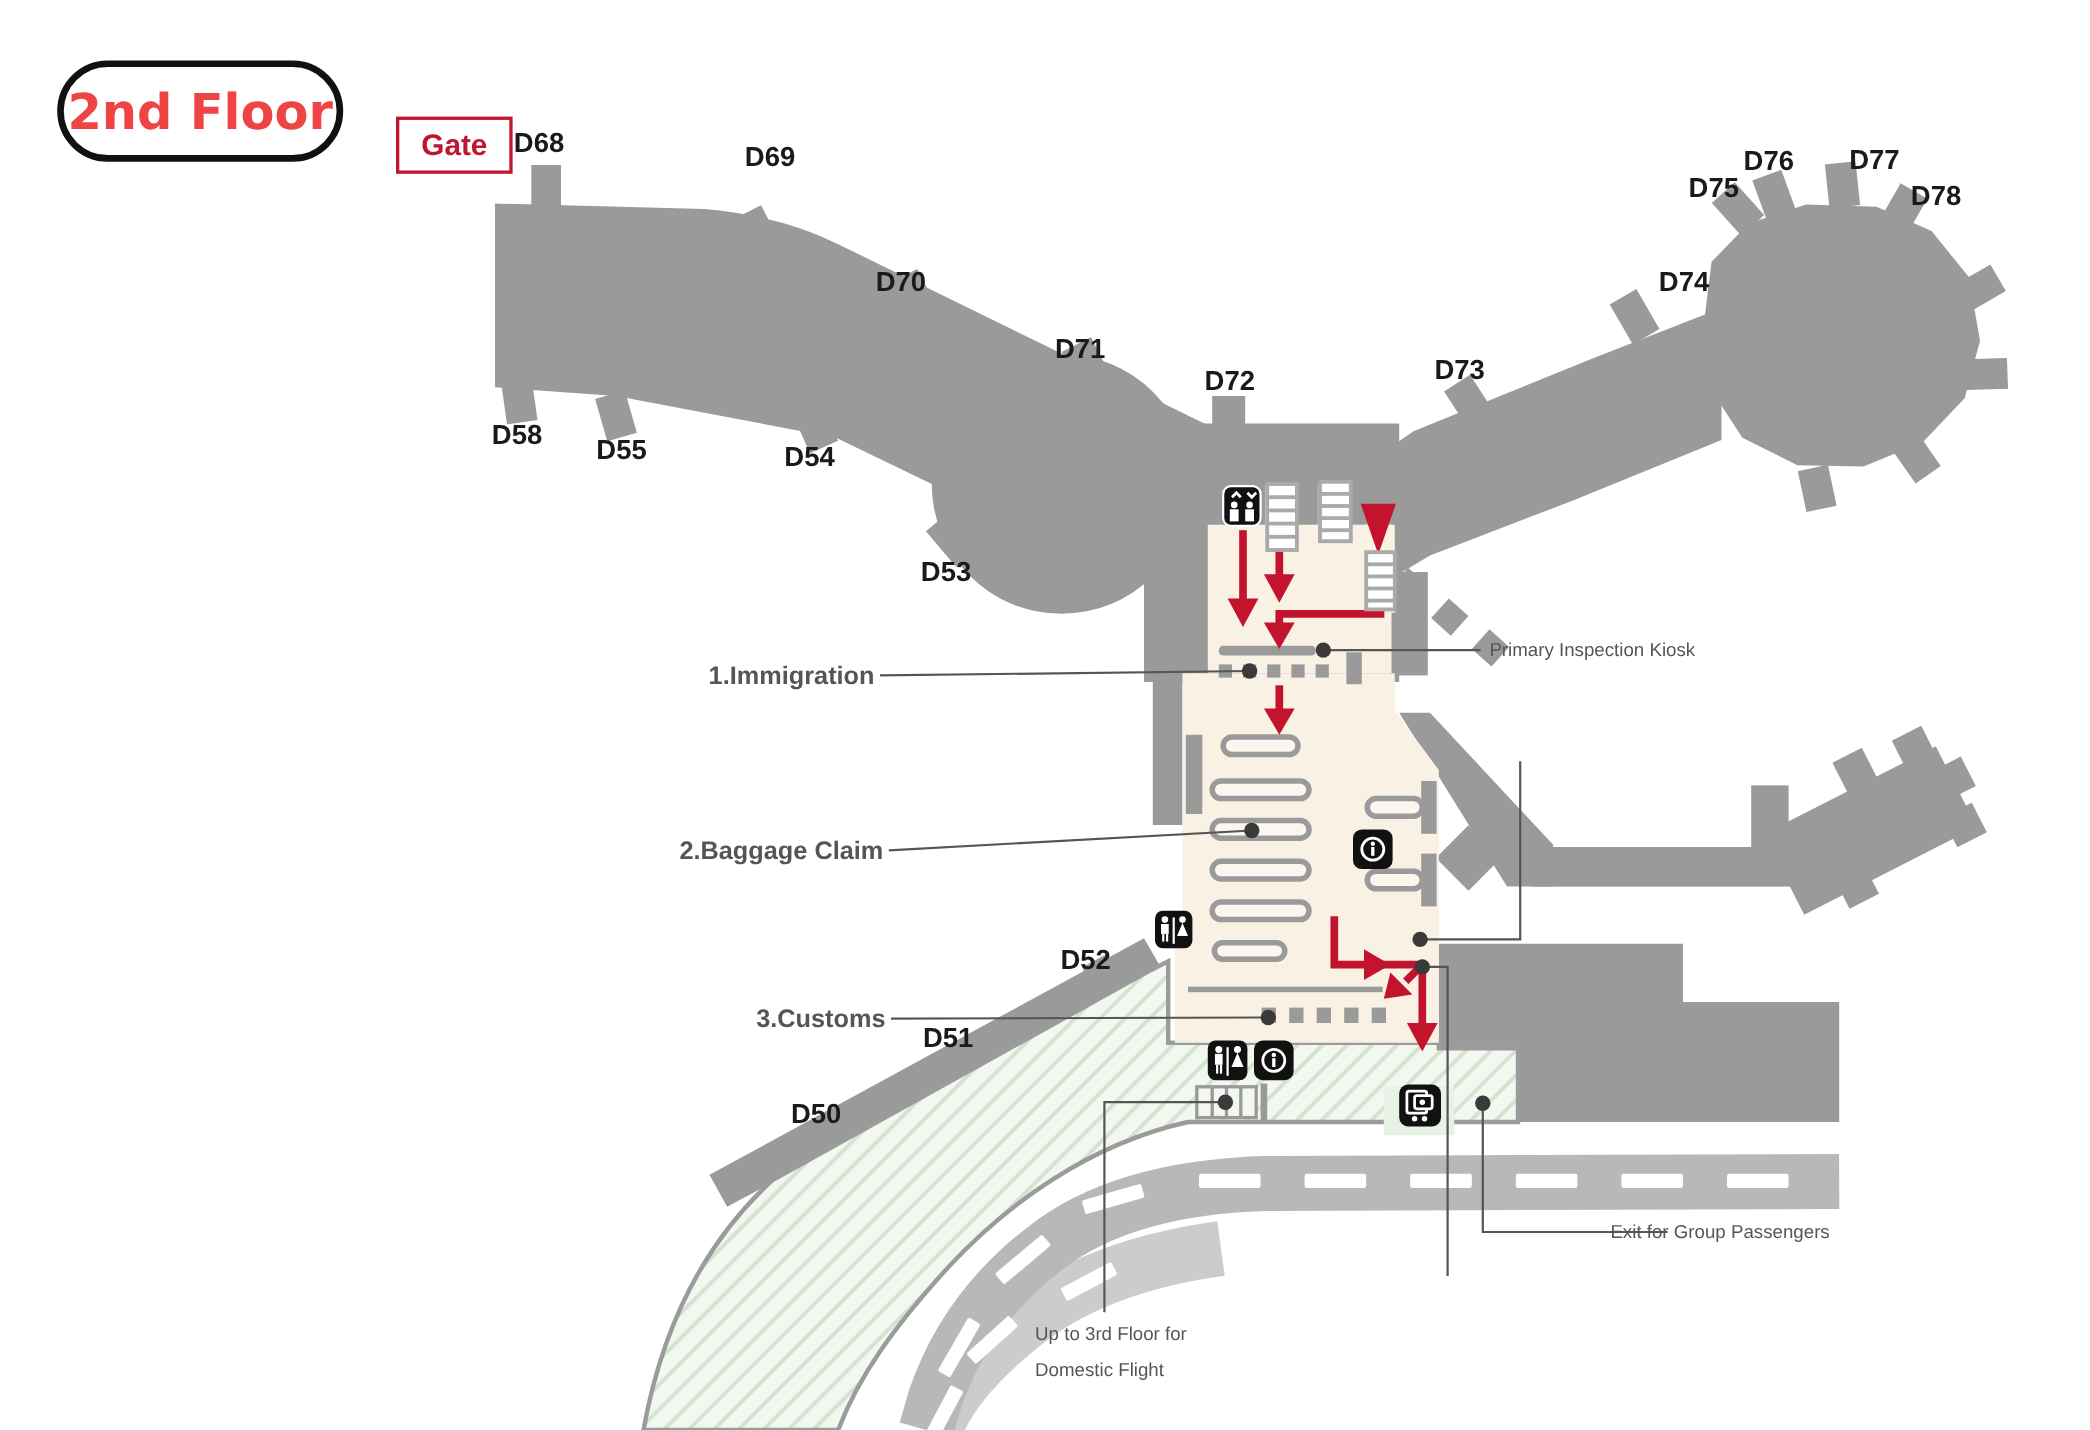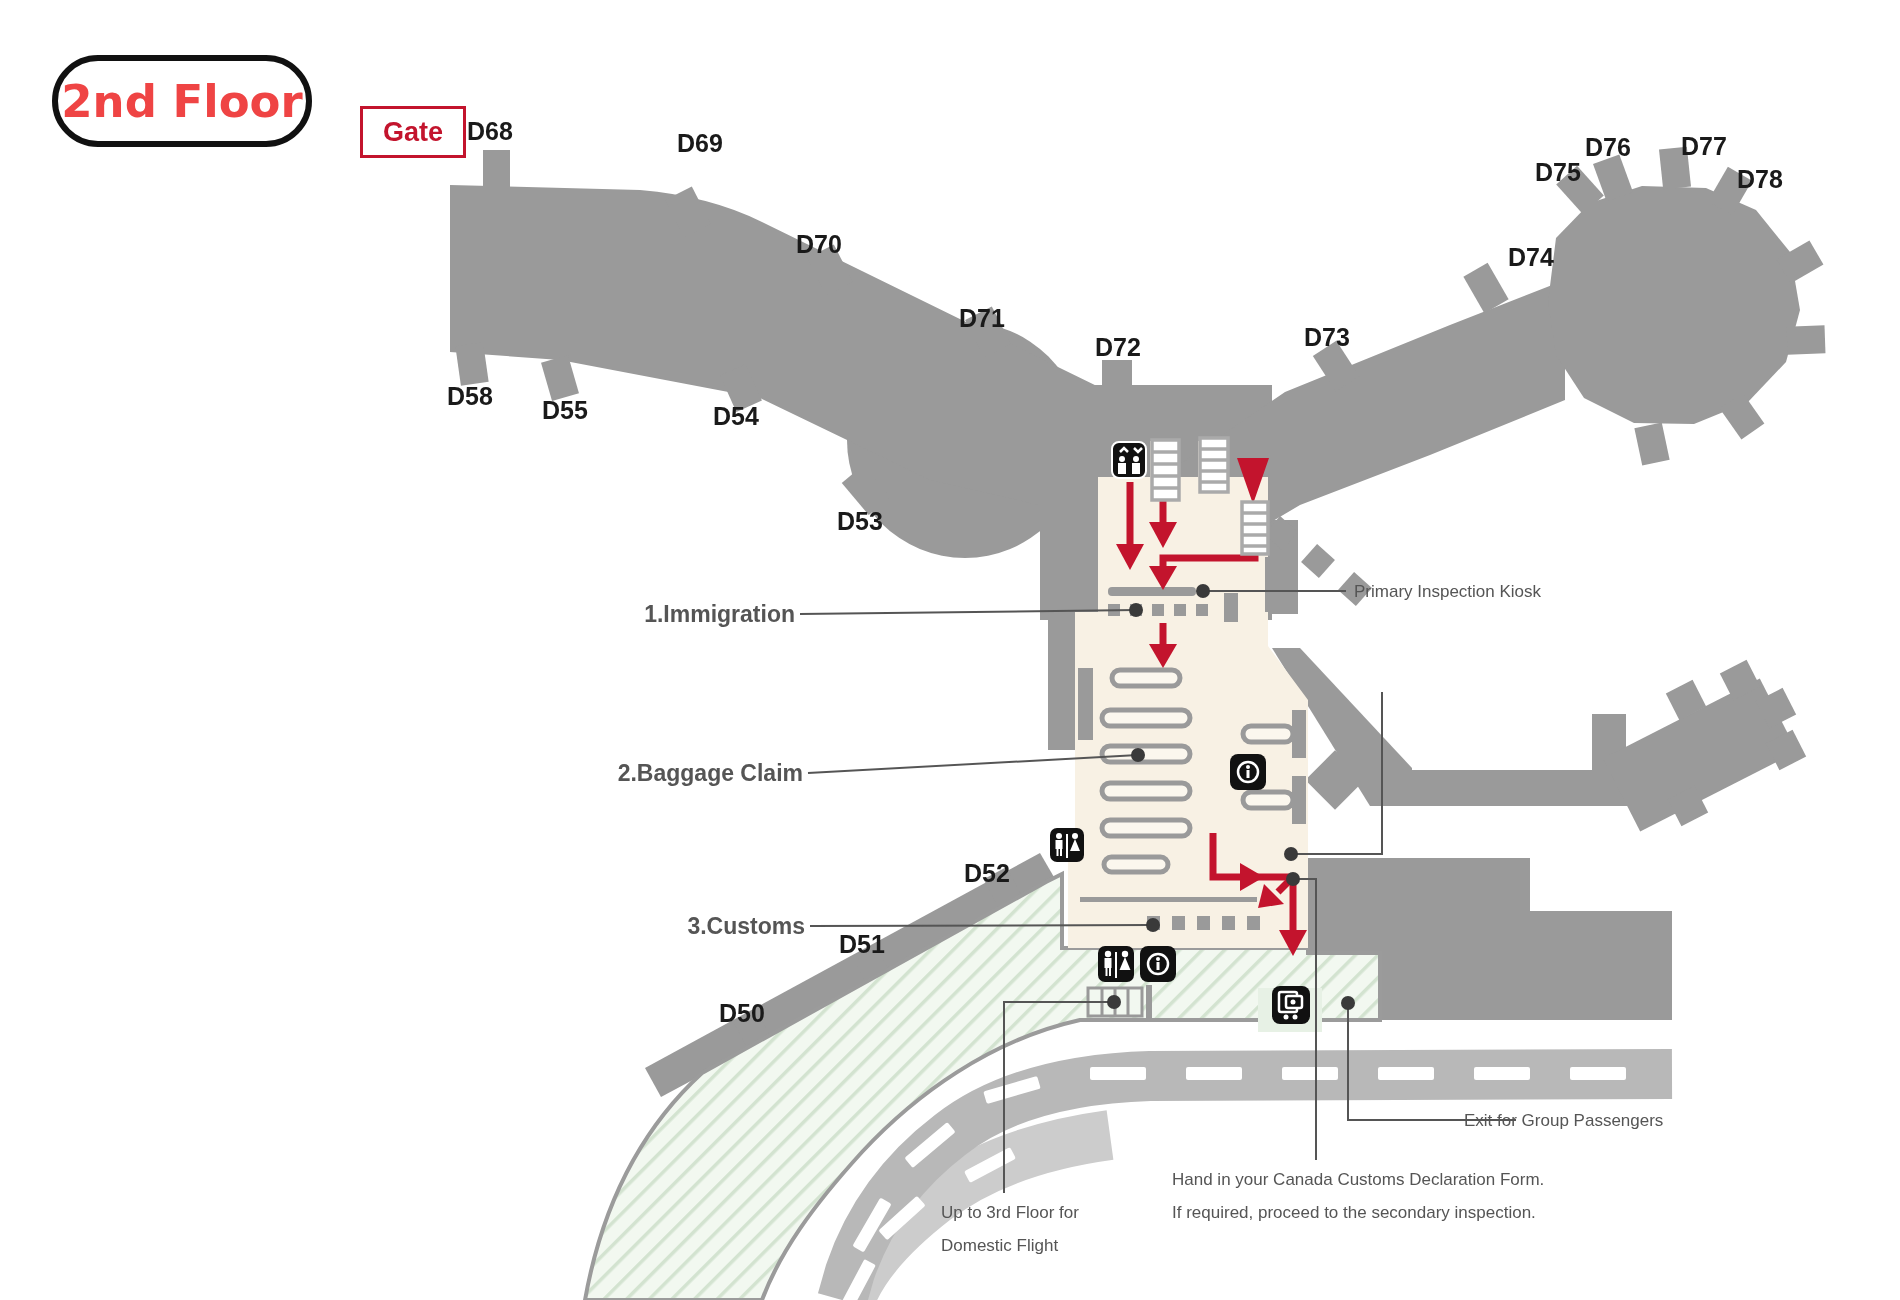--- a/index.html
+++ b/index.html
@@ -289,21 +289,21 @@
     <circle cx="1114" cy="1002" r="7"></circle>
         <circle cx="1348" cy="1003" r="7"></circle>
   </g>
 </svg>
 
 <div id="floor-badge">2nd Floor</div>
 <div id="gate-legend">Gate</div>
 
 <div class="lbl" style="left:490px;top:131px">D68</div>
 <div class="lbl" style="left:700px;top:143px">D69</div>
-<div class="lbl" style="left:819px;top:244px">D70</div>
+<div class="lbl" style="left:819px;top:257px">D70</div>
 <div class="lbl" style="left:982px;top:318px">D71</div>
 <div class="lbl" style="left:1118px;top:347px">D72</div>
 <div class="lbl" style="left:1327px;top:337px">D73</div>
 <div class="lbl" style="left:1531px;top:257px">D74</div>
 <div class="lbl" style="left:1558px;top:172px">D75</div>
 <div class="lbl" style="left:1608px;top:147px">D76</div>
 <div class="lbl" style="left:1704px;top:146px">D77</div>
 <div class="lbl" style="left:1760px;top:179px">D78</div>
 <div class="lbl" style="left:470px;top:396px">D58</div>
 <div class="lbl" style="left:565px;top:410px">D55</div>
@@ -314,22 +314,18 @@
 <div class="lbl" style="left:742px;top:1013px">D50</div>
 
 <div class="sec" style="left:795px;top:614px">1.Immigration</div>
 <div class="sec" style="left:803px;top:773px">2.Baggage Claim</div>
 <div class="sec" style="left:805px;top:926px">3.Customs</div>
 
 <div class="ann ann-mid" style="left:1354px;top:591px">Primary Inspection Kiosk</div>
 <div class="ann" style="left:1323px;top:628px">
 </div>
 <div class="ann ann-mid" style="left:1464px;top:1120px">Exit for Group Passengers</div>
-<div class="ann" style="left:1172px;top:1163px">
-  <div>Hand in your Canada Customs Declaration Form.</div>
-  <div>If required, proceed to the secondary inspection.</div>
-</div>
 <div class="ann" style="left:941px;top:1196px">
   <div>Up to 3rd Floor for</div>
   <div>Domestic Flight</div>
 </div>
 
 </div>
 
 </body></html>

